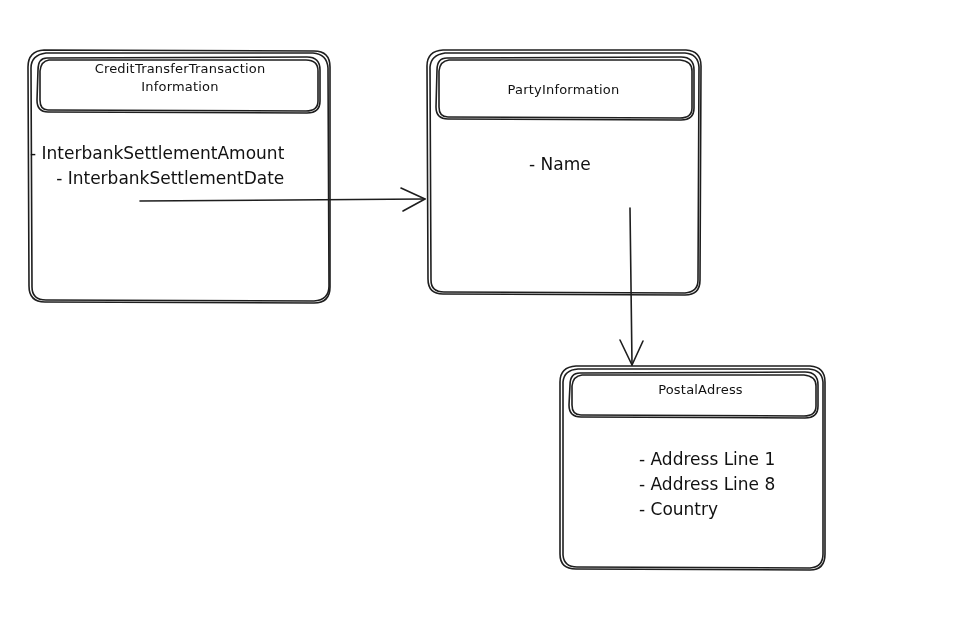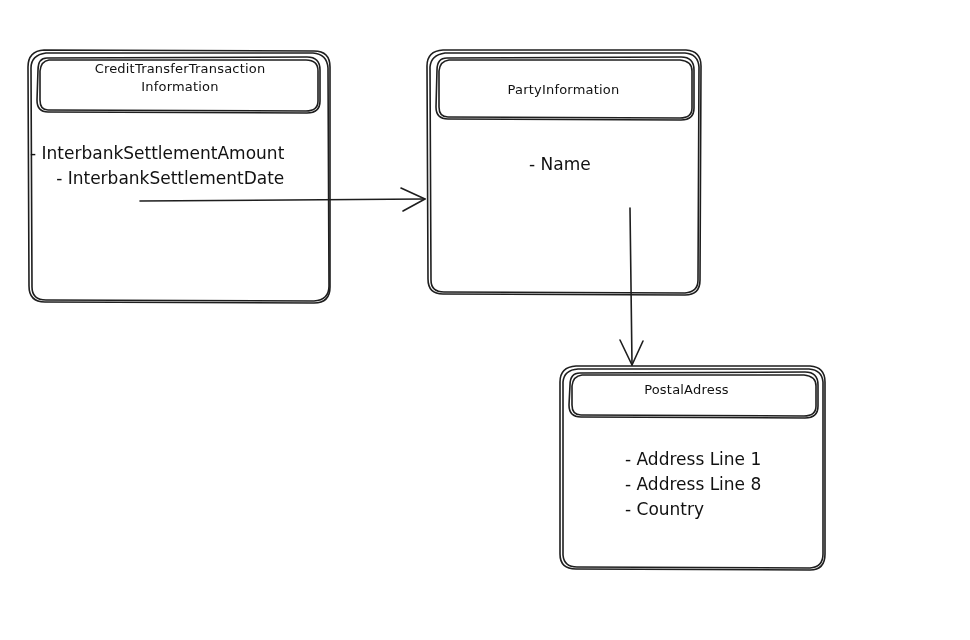--- a/index.html
+++ b/index.html
@@ -52,21 +52,21 @@
   }
   
   #box-credit-transfer { left: 26px;  top: 48px;  width: 308px; height: 258px; }
   #box-credit-transfer .box-title { left: 10px; top: 12px; width: 288px; }
   #box-credit-transfer .box-attrs { left: 4px;  top: 93px; text-align: right; }
   
   #box-party-information { left: 425px; top: 48px; width: 277px; height: 250px; }
   #box-party-information .box-title { left: 10px; top: 33px; width: 257px; }
   #box-party-information .box-attrs { left: 68px; top: 104px; margin-left: 36px; }
   
-  #box-postal-adress { left: 552px; top: 364px; width: 269px; height: 208px; }
+  #box-postal-adress { left: 566px; top: 364px; width: 269px; height: 208px; }
   #box-postal-adress .box-title { left: 10px; top: 17px; width: 249px; }
   #box-postal-adress .box-attrs { left: 73px; top: 83px; }
 </style>
 </head>
 <body>
 
 <div id="canvas">
 
   <svg id="sketch-layer" viewBox="0 0 970 640" xmlns="http://www.w3.org/2000/svg">
     <g fill="none" stroke="#1e1e1e" stroke-width="1.6" stroke-linecap="round" stroke-linejoin="round">

